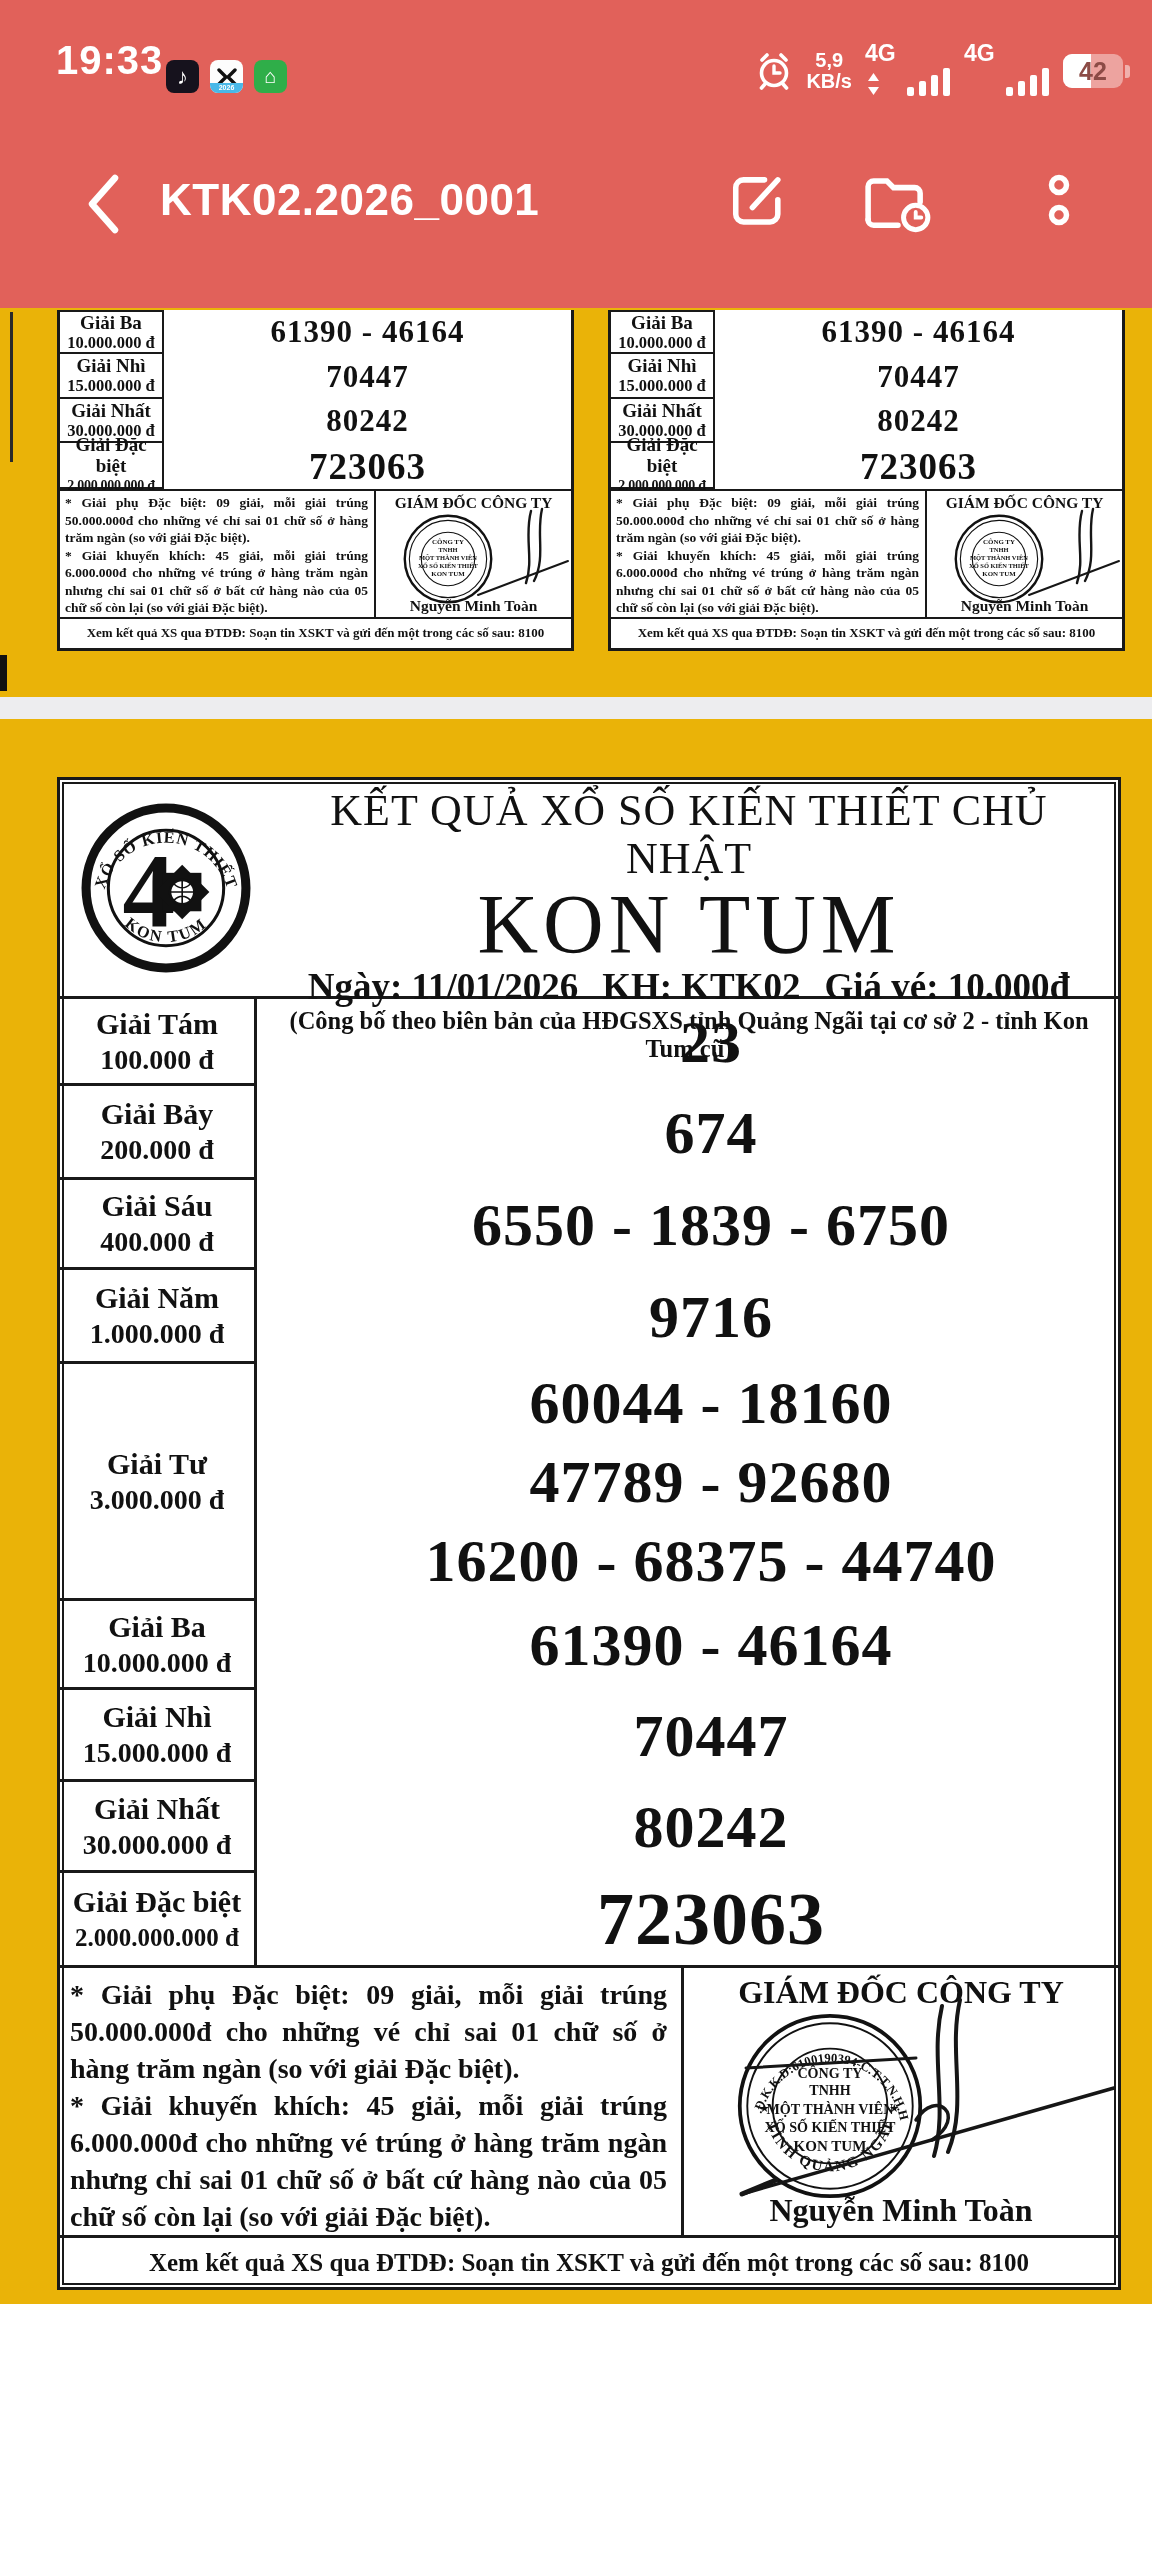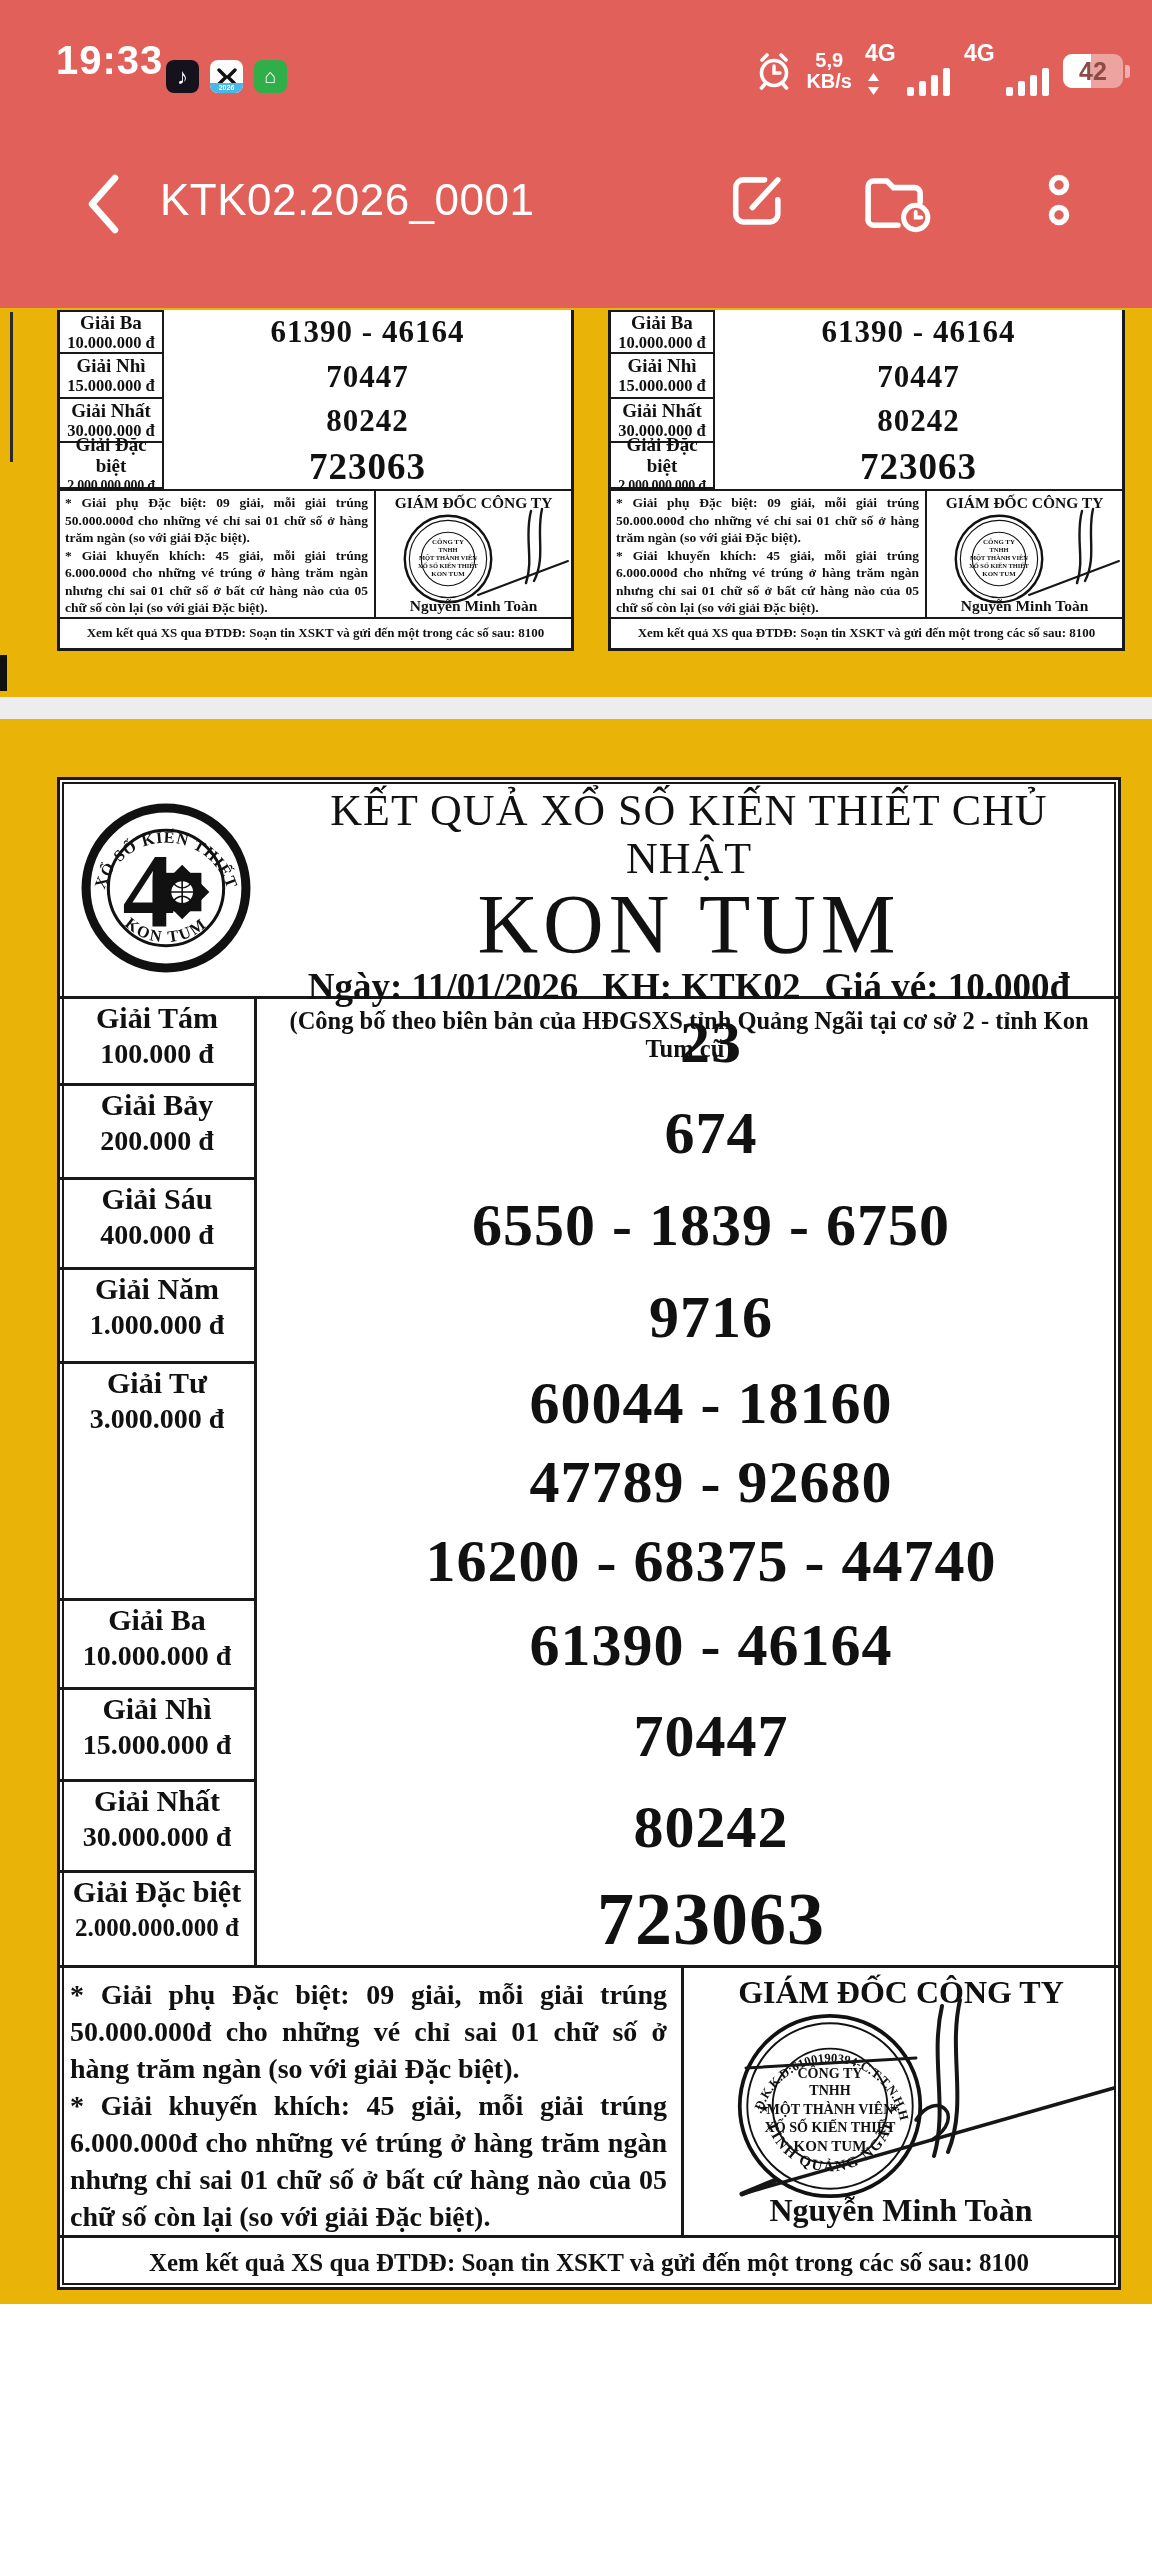--- a/index.html
+++ b/index.html
@@ -24,21 +24,21 @@
   .net .updown{position:absolute;left:2px;bottom:3px;}
   .batt-wrap{display:flex;align-items:center;}
   .batt{width:60px;height:34px;border-radius:9px;background:rgba(255,255,255,.42);position:relative;overflow:hidden;}
   .batt-fill{position:absolute;left:0;top:0;bottom:0;width:46%;background:#fff;}
   .batt-num{position:absolute;inset:0;display:flex;align-items:center;justify-content:center;
             font-size:25px;font-weight:700;color:#8c4b46;}
   .batt-nub{width:5px;height:13px;background:rgba(255,255,255,.5);border-radius:0 3px 3px 0;margin-left:2px;}
 
   .appbar{position:absolute;left:0;top:103px;width:1152px;height:205px;background:#e1615a;color:#fff;}
   .ab-back{position:absolute;left:86px;top:70px;cursor:pointer;}
-  .ab-title{position:absolute;left:160px;top:72px;font-size:44px;font-weight:400;letter-spacing:.5px;}
+  .ab-title{position:absolute;left:160px;top:72px;font-size:44px;font-weight:700;letter-spacing:.5px;}
   .ab-action{position:absolute;top:68px;cursor:pointer;}
   .ab-edit{left:728px;} .ab-folder{left:862px;} .ab-more{left:1044px;}
 
   
   .doc{font-family:"Liberation Serif","DejaVu Serif",serif;color:#111;}
   .artifact-line{position:absolute;left:10px;top:312px;width:3px;height:150px;background:#2a2a2a;}
   .artifact-tick{position:absolute;left:0;top:655px;width:7px;height:36px;background:#111;}
   .graystrip{position:absolute;left:0;top:697px;width:1152px;height:22px;background:#ededef;}
 
   
@@ -75,21 +75,21 @@
   .mt-logo{position:absolute;left:20px;top:22px;}
   .mt-titles{position:absolute;left:208px;right:8px;top:0;text-align:center;}
   .mt-title{margin-top:7px;font-size:44px;line-height:48px;font-weight:400;letter-spacing:1px;}
   .mt-prov{font-size:84px;line-height:84px;font-weight:400;letter-spacing:5px;}
   .mt-info{font-size:37px;line-height:40px;font-weight:700;}
   .mt-info span{margin:0 12px;}
   .mt-sub{font-size:24.5px;line-height:28px;font-weight:700;}
   .mt-grid{display:flex;height:966px;}
   .mt-labels{width:197px;border-right:3px solid #191919;box-sizing:border-box;}
   .mt-labels .cell{box-sizing:border-box;border-bottom:3px solid #191919;display:flex;flex-direction:column;
-                   align-items:center;justify-content:flex-start;text-align:center;}
+                   align-items:center;justify-content:center;text-align:center;}
   .mt-labels .cell:last-child{border-bottom:none;}
   .mt-values{flex:1;margin-left:47px;}
   .mt-values .cell{box-sizing:border-box;display:flex;flex-direction:column;align-items:center;justify-content:center;
                    font-size:60px;letter-spacing:1px;font-weight:600;}
   .maintable .r1{height:87px;} .maintable .r2{height:94px;} .maintable .r3{height:90px;}
   .maintable .r4{height:94px;} .maintable .r5{height:237px;} .maintable .r6{height:89px;}
   .maintable .r7{height:92px;} .maintable .r8{height:91px;} .maintable .r9{height:92px;}
   .mt-name{font-size:30px;font-weight:700;line-height:37px;}
   .mt-amt{font-size:28px;font-weight:700;line-height:36px;white-space:nowrap;}
   .mt-amt.tight{font-size:25px;}

